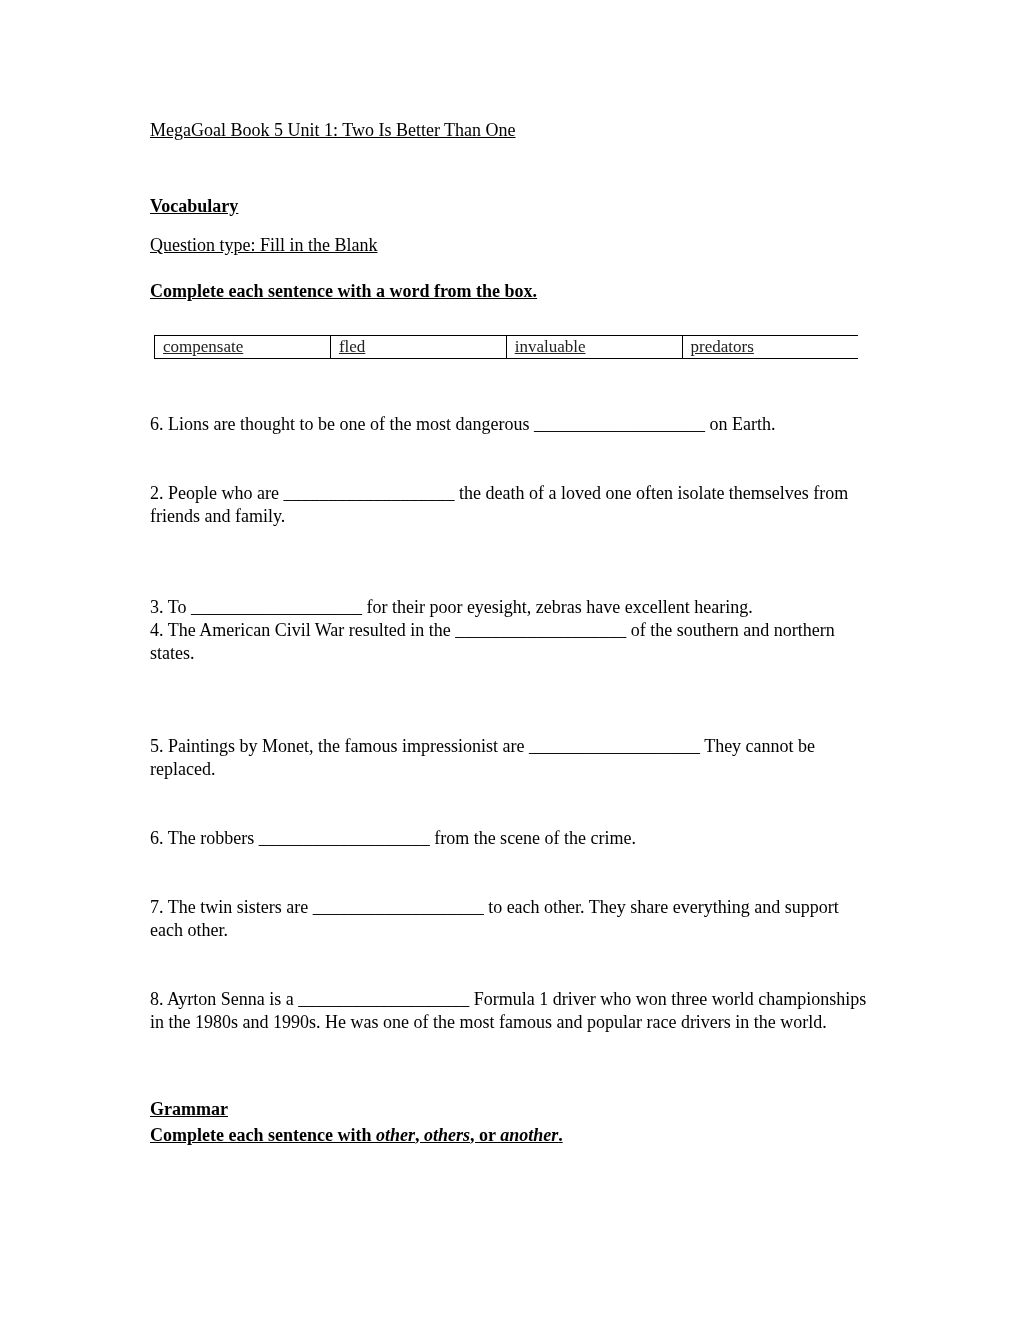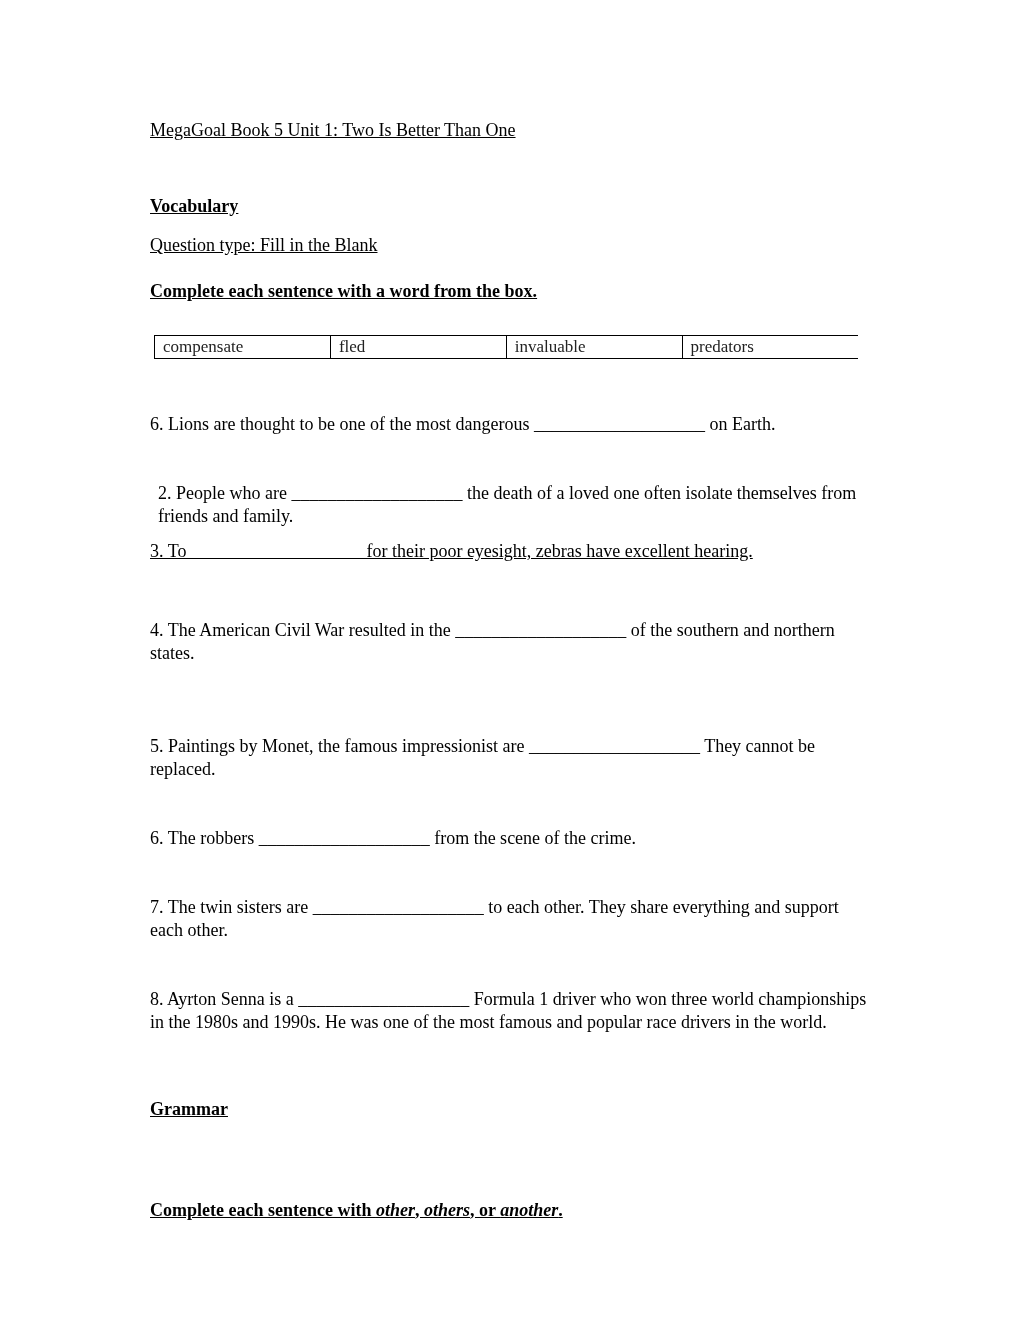--- a/index.html
+++ b/index.html
@@ -25,20 +25,21 @@
     .instr1 { top: 281px; }
 
     .wordbox {
       position: absolute;
       left: 154px;
       top: 335px;
       width: 704px;
       border-collapse: collapse;
       font-size: 17px;
       color: #222;
+      text-decoration: underline;
     }
     .wordbox td {
       width: 176px;
       height: 22px;
       padding: 0 0 0 8px;
       border-left: 1px solid #000;
       line-height: 22px;
       vertical-align: middle;
       box-sizing: border-box;
     }
@@ -48,30 +49,30 @@
     }
 
     .q {
       position: absolute;
       left: 150px;
       width: 720px;
       line-height: 23px;
       white-space: normal;
     }
     .q1 { top: 413px; }
-    .q2 { top: 482px; margin-left: 8px; }
-    .q3 { top: 540px; text-decoration: underline; }
+    .q2 { top: 482px; }
+    .q3 { top: 596px; }
     .q4 { top: 619px; }
     .q5 { top: 735px; }
     .q6 { top: 827px; }
     .q7 { top: 896px; }
     .q8 { top: 988px; }
 
     .h-grammar { top: 1099px; }
-    .instr2 { top: 1200px; }
+    .instr2 { top: 1125px; }
     .it { font-style: italic; }
   </style>
 </head>
 <body>
 
 <div>
 
   <div class="abs title">MegaGoal Book 5 Unit 1: Two Is Better Than One</div>
 
   <div class="abs bold h-vocab">Vocabulary</div>

